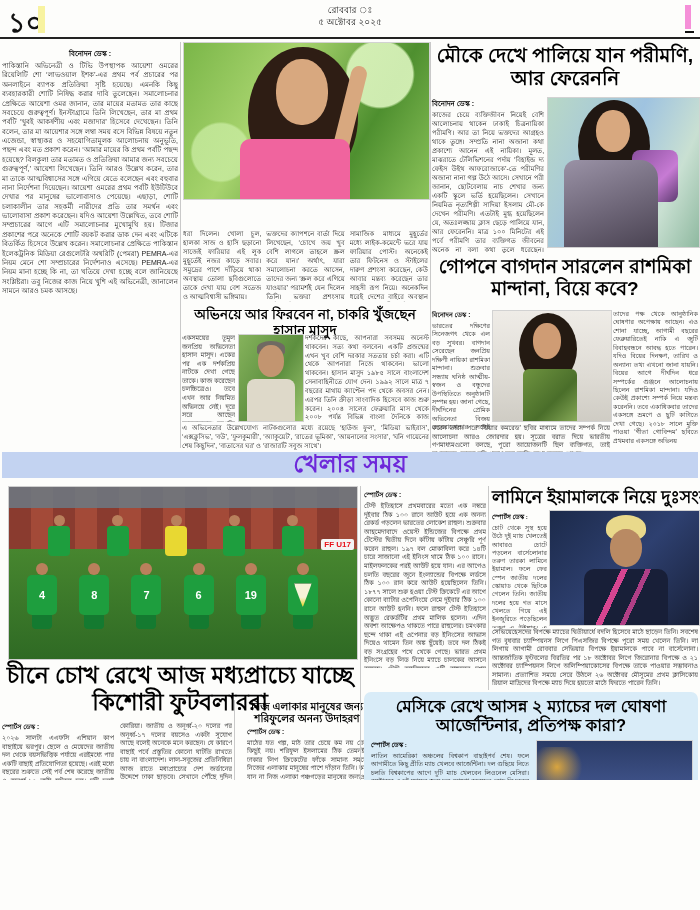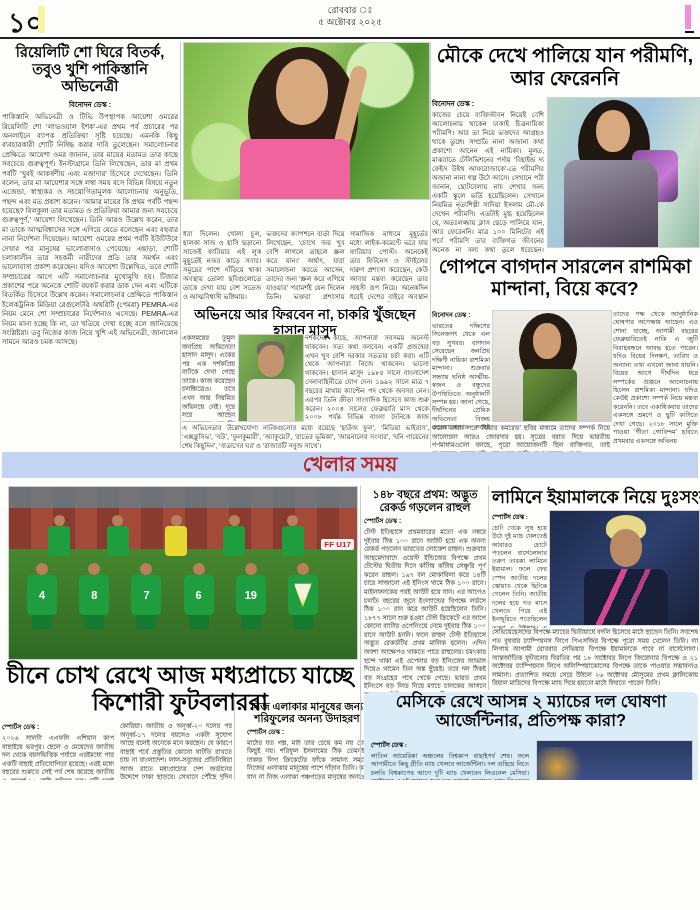--- a/index.html
+++ b/index.html
@@ -16,21 +16,21 @@
   .banner{background:#e8131b;clip-path:polygon(14px 0,100% 0,calc(100% - 14px) 100%,0 100%);
           display:flex;align-items:center;justify-content:center;}
   .banner span{color:#fff;font-weight:bold;font-size:15px;}
   .dateblk{font-size:9px;text-align:center;line-height:1.3;color:#222;}
   .logo{display:flex;align-items:center;border-bottom:2px solid #111;padding-bottom:2px;}
   .logobar{width:6px;height:24px;background:#f590d8;margin-right:3px;}
   .logotext{font-size:23px;font-weight:900;letter-spacing:-1px;color:#0a0a0a;}
   .headrule{background:#222;}
   
   .band{background:#c3d3f1;display:flex;align-items:center;justify-content:center;}
-  .band span{color:#b91c1c;font-weight:bold;font-size:20px;}
+  .band span{color:#6d28d9;font-weight:bold;font-size:24px;}
   .bluebox{background:#d9ecf8;border-radius:7px;}
   
   .photo{overflow:hidden;border:1px solid #d2d2d2;}
   .p-pink{background:
     radial-gradient(circle at 80% 20%,rgba(220,245,190,.9) 0 14%,transparent 15%),
     radial-gradient(circle at 15% 70%,rgba(200,235,160,.8) 0 12%,transparent 13%),
     linear-gradient(120deg,#7ab648 0%,#a8d46e 35%,#4e8f2f 70%,#8cc35a 100%);}
   .ph-hair{position:absolute;border-radius:50%;background:#2e1d14;}
   .ph-face{position:absolute;border-radius:48%;background:#d8a87f;}
   .ph-top{position:absolute;border-radius:10px 10px 0 0;background:#f0649e;}
@@ -81,21 +81,20 @@
   <div class="abs dateblk" style="left:300px;top:5px;width:100px;text-align:center;">
     <div>রোববার ঃ</div>
     <div>৫ অক্টোবর ২০২৫</div>
   </div>
   <div class="abs logo" style="right:6px;top:5px;">
     <div class="logobar"></div>
   </div>
   <div class="abs headrule" style="left:0;top:37px;width:700px;height:2px;"></div>
 
   <div class="abs" style="left:2px;top:44px;width:176px;">
-    <div class="hl" style="font-size:14.5px;">রিয়েলিটি শো ঘিরে বিতর্ক, তবুও খুশি পাকিস্তানি অভিনেত্রী</div>
     <div class="dateline" style="margin-top:4px;text-align:center;">বিনোদন ডেস্ক :</div>
     <div class="body-txt" style="height:332px;">পাকিস্তানি অভিনেত্রী ও টিভি উপস্থাপক আয়েশা ওমরের রিয়েলিটি শো ‘লাভওয়াল ইশক’-এর প্রথম পর্ব প্রচারের পর অনলাইনে ব্যাপক প্রতিক্রিয়া সৃষ্টি হয়েছে। এমনকি কিছু ব্যবহারকারী শোটি নিষিদ্ধ করার দাবি তুলেছেন। সমালোচনার প্রেক্ষিতে আয়েশা ওমর জানান, তার মায়ের মতামত তার কাছে সবচেয়ে গুরুত্বপূর্ণ। ইনস্টাগ্রামে তিনি লিখেছেন, তার মা প্রথম পর্বটি ‘খুবই আকর্ষণীয় এবং মজাদার’ হিসেবে দেখেছেন। তিনি বলেন, তার মা আয়েশার সঙ্গে লম্বা সময় বসে বিভিন্ন বিষয়ে নতুন এজেন্ডা, স্বাস্থ্যকর ও সহযোগিতামূলক আলোচনায় অনুভূতি, পছন্দ এবং মত প্রকাশ করেন। ‘আমার মায়ের কি প্রথম পর্বটি পছন্দ হয়েছে? বিলকুল! তার মতামত ও প্রতিক্রিয়া আমার জন্য সবচেয়ে গুরুত্বপূর্ণ,’ আয়েশা লিখেছেন। তিনি আরও উল্লেখ করেন, তার মা তাকে আত্মবিশ্বাসের সঙ্গে এগিয়ে যেতে বলেছেন এবং বহুবার নানা নির্দেশনা দিয়েছেন। আয়েশা ওমরের প্রথম পর্বটি ইউটিউবে দেখার পর মানুষের ভালোবাসাও পেয়েছে। এছাড়া, শোটি চলাকালীন তার সহকর্মী নারীদের প্রতি তার সমর্থন এবং ভালোবাসা প্রকাশ করেছেন। যদিও আয়েশা উল্লেখিত, তবে শোটি সম্প্রচারের আগে এটি সমালোচনার মুখোমুখি হয়। টিজার প্রকাশের পরে অনেকে শোটি বয়কট করার ডাক দেন এবং এটিকে বিতর্কিত হিসেবে উল্লেখ করেন। সমালোচনার প্রেক্ষিতে পাকিস্তান ইলেকট্রনিক মিডিয়া রেগুলেটরি অথরিটি (পেমরা) PEMRA-এর নিয়ম মেনে শো সম্প্রচারের নির্দেশনাও এসেছে। PEMRA-এর নিয়ম মানা হচ্ছে কি না, তা খতিয়ে দেখা হচ্ছে বলে জানিয়েছে সংশ্লিষ্টরা। তবু নিজের কাজ নিয়ে খুশি এই অভিনেত্রী, জানালেন সামনে আরও চমক আসছে।</div>
   </div>
 
   <div class="abs vrule" style="left:180px;top:42px;height:406px;"></div>
   <div class="abs vrule" style="left:430px;top:42px;height:406px;"></div>
 
   <div class="abs photo p-pink" style="left:183px;top:42px;width:245px;height:156px;">
     <div class="ph-hair" style="left:64px;top:4px;width:110px;height:140px;"></div>
     <div class="ph-face" style="left:92px;top:16px;width:52px;height:66px;"></div>
@@ -221,40 +220,39 @@
   <div class="abs vrule" style="left:234px;top:700px;height:206px;"></div>
   <div class="abs" style="left:247px;top:700px;width:120px;">
     <div class="hl" style="font-size:10.5px;">নিজ এলাকার মানুষের জন্য শরিফুলের অনন্য উদাহরণ</div>
     <div class="dateline" style="font-size:6.4px;margin-top:2px;">স্পোর্টস ডেস্ক :</div>
     <div class="body-txt" style="font-size:6.4px;height:170px;">মাঠের যত গল্প, মাঠ তার চেয়ে কম নয় যেন কিছুই নয়। শরিফুল ইসলামের ঠিক তেমনই। ঢাকার লিগ ক্রিকেটের ফাঁকে সামান্য সময়ে নিজের এলাকার মানুষের পাশে দাঁড়ান তিনি। কম যান না নিজ এলাকা পঞ্চগড়ের মানুষের জন্যও। নিজ এলাকার মানুষের জন্য সবসময় কিছু করতে চান এই পেসার। এবার বড় এক ঘোষণাই দিলেন তিনি। অনবদ্য পারফরম্যান্সে আয়ারল্যান্ডের বিপক্ষে দ্বিতীয় টি-টোয়েন্টির ম্যাচসেরা হয়েছেন শরিফুল। পুরস্কারের এই টাকার পুরো অর্থই নিজ এলাকার অসহায় মানুষদের মাঝে সহযোগিতার কাজে লাগাবেন বলে জানিয়েছেন তিনি। এখানেই শেষ নয়, ভবিষ্যতেও যতবার ম্যাচসেরা হবেন, প্রতিবারই সেই পুরস্কারের অর্থ একই কাজে ব্যয়ের ঘোষণা দিয়েছেন এ পেসার। শনিবার সামাজিক যোগাযোগ মাধ্যমে এক পোস্টে শরিফুল লিখেছেন, ‘উপহার, গতকাল দ্বিতীয় টি-টোয়েন্টিতে বল হাতে ৪ ওভারে মাত্র ১০ রান খরচায় এক উইকেট নেওয়ার পর ব্যাট হাতে ৫ বলে ১১ রানের অপরাজিত গুরুত্বপূর্ণ ইনিংস খেলেন শরিফুল। এতে শেষ বল হাতে রেখে ৫ উইকেটের রোমাঞ্চকর জয় পায় বাংলাদেশ। ম্যাচসেরার জন্য বেছে নেওয়া হয় শরিফুলকে। ম্যাচ জেতার পাশাপাশি সিরিজও জিতেছে টাইগাররা।</div>
   </div>
 
   <div class="abs vrule" style="left:360px;top:486px;height:420px;"></div>
 
   <div class="abs" style="left:364px;top:488px;width:122px;">
-    <div class="hl" style="font-size:11px;">১৪৮ বছরে প্রথম: অদ্ভুত রেকর্ড গড়লেন রাহুল</div>
     <div class="dateline" style="font-size:6.4px;margin-top:2px;">স্পোর্টস ডেস্ক :</div>
     <div class="body-txt" style="font-size:6.4px;height:166px;">টেস্ট ইতিহাসে প্রথমবারের মতো এক নম্বরে দুইবার ঠিক ১০০ রানে আউট হয়ে এক অনন্য রেকর্ড গড়লেন ভারতের লোকেশ রাহুল। শুক্রবার আহমেদাবাদে ওয়েস্ট ইন্ডিজের বিপক্ষে প্রথম টেস্টের দ্বিতীয় দিনে কাঁটায় কাঁটায় সেঞ্চুরি পূর্ণ করেন রাহুল। ১৯৭ বল মোকাবিলা করে ১৪টি চারে সাজানো এই ইনিংস থামে ঠিক ১০০ রানে। মাইলফলকের পরই আউট হয়ে যান। এর আগেও চলতি বছরের জুনে ইংল্যান্ডের বিপক্ষে লর্ডসে ঠিক ১০০ রান করে আউট হয়েছিলেন তিনি। ১৮৭৭ সালে শুরু হওয়া টেস্ট ক্রিকেটে এর আগে কোনো ব্যাটার ওপেনিংয়ে নেমে দুইবার ঠিক ১০০ রানে আউট হননি। ফলে রাহুল টেস্ট ইতিহাসে অদ্ভুত রেকর্ডটির প্রথম মালিক হলেন। এদিন অবশ্য আক্ষেপও থাকতে পারে রাহুলের। চমৎকার ছন্দে থাকা এই ওপেনার বড় ইনিংসের আভাস দিয়েও থামেন তিন অঙ্ক ছুঁয়েই। তবে দল ঠিকই বড় সংগ্রহের পথে থেকে গেছে। ভারত প্রথম ইনিংসে বড় লিড নিয়ে ম্যাচে চালকের আসনে রয়েছে। টেস্ট ক্যারিয়ারে এটি রাহুলের দশম সেঞ্চুরি, যার তিনটিই এসেছে চলতি বছরে। এমন ধারাবাহিকভাবে এটি বছরের দ্বিতীয়বার, যখন তিনি ঠিক ১০০ রানে আউট হলেন। এমন অদ্ভুত অধিকারী হিসেবে তিনি এখন ইতিহাসে নম্বর হাতিয়ে।</div>
   </div>
   <div class="abs vrule" style="left:488px;top:486px;height:204px;"></div>
 
   <div class="abs hl" style="left:492px;top:487px;width:206px;font-size:17.5px;white-space:nowrap;">লামিনে ইয়ামালকে নিয়ে দুঃসংবাদ</div>
   <div class="abs" style="left:492px;top:512px;width:55px;">
     <div class="dateline" style="font-size:6.2px;">স্পোর্টস ডেস্ক :</div>
     <div class="body-txt" style="font-size:6.2px;height:104px;">চোট থেকে সুস্থ হয়ে উঠে দুই ম্যাচ খেলতেই আবারও চোটে পড়লেন বার্সেলোনার তরুণ তারকা লামিনে ইয়ামাল। ফলে ফের স্পেন জাতীয় দলের স্কোয়াড থেকে ছিটকে গেলেন তিনি। জাতীয় দলের হয়ে গত মাসে খেলতে গিয়ে এই ইনজুরিতে পড়েছিলেন তরুণ এ উইঙ্গার। এ নিয়ে বার্সা কোচ ক্ষোভও প্রকাশ করেছিলেন। এক বিবৃতিতে বার্সেলোনা জানায়, কুঁচকির সমস্যায় ভুগছেন ইয়ামাল, তাই আন্তর্জাতিক বিরতিতে বিশ্রামে থাকবেন তিনি।</div>
   </div>
   <div class="abs photo p-yamal" style="left:549px;top:510px;width:149px;height:114px;">
     <div class="yam-hair" style="left:56px;top:4px;width:40px;height:26px;"></div>
     <div class="ph-face" style="left:60px;top:18px;width:32px;height:38px;background:#b98a63;"></div>
     <div class="yam-jersey" style="left:34px;top:58px;width:84px;height:56px;"></div>
   </div>
   <div class="abs body-txt" style="left:492px;top:628px;width:206px;height:62px;font-size:6.4px;">সেভিয়েহেসদের বিপক্ষে ম্যাচের দ্বিতীয়ার্ধে বদলি হিসেবে মাঠে ছাড়েন তিনি। সবশেষ গত বুধবার চ্যাম্পিয়নস লিগে পিএসজির বিপক্ষে পুরো সময় খেলেন তিনি। লা লিগায় আগামী রোববার সেভিয়ার বিপক্ষে ইয়ামালকে পাবে না বার্সেলোনা। আন্তর্জাতিক ফুটবলের বিরতির পর ১৮ অক্টোবর লিগে জিরোনার বিপক্ষে ও ২১ অক্টোবর চ্যাম্পিয়নস লিগে অলিম্পিয়াকোসের বিপক্ষে তাকে পাওয়ার সম্ভাবনাও সামান্য। প্রত্যাশিত সময়ে সেরে উঠলে ২৬ অক্টোবর মৌসুমের প্রথম ক্লাসিকোয় রিয়াল মাদ্রিদের বিপক্ষে ম্যাচ দিয়ে হয়তো মাঠে ফিরতে পারেন তিনি।</div>
 
   <div class="abs bluebox" style="left:364px;top:692px;width:334px;height:214px;">
-    <div class="hl" style="font-size:16.5px;padding:0 8px;">মেসিকে রেখে আসন্ন ২ ম্যাচের দল ঘোষণা আর্জেন্টিনার, প্রতিপক্ষ কারা?</div>
+    <div class="hl" style="margin-top:5px;font-size:16.5px;padding:0 8px;">মেসিকে রেখে আসন্ন ২ ম্যাচের দল ঘোষণা আর্জেন্টিনার, প্রতিপক্ষ কারা?</div>
     <div class="abs" style="left:7px;top:48px;width:158px;">
       <div class="dateline" style="font-size:6.2px;">স্পোর্টস ডেস্ক :</div>
       <div class="body-txt" style="font-size:6.2px;height:150px;">লাতিন আমেরিকা অঞ্চলের বিশ্বকাপ বাছাইপর্ব শেষ। ফলে আগামীতে কিছু প্রীতি ম্যাচ খেলবে আর্জেন্টিনা। দল গুছিয়ে নিতে চলতি বিশ্বকাপের আগে দুটি ম্যাচ খেলবেন লিওনেল মেসিরা। অক্টোবরে এ দুই ম্যাচের জন্য দল ঘোষণা করেছেন কোচ লিওনেল স্কালোনি। চোটগ্রস্তদের বাইরে রাখার পাশাপাশি দলে কিছু চমক রেখেছেন স্কালোনি। যুক্তরাষ্ট্রে অনুষ্ঠিতব্য ভেনেজুয়েলা ও পুয়ের্তো রিকোর বিপক্ষে প্রীতি ম্যাচের জন্য ভক্তদের ২৮ জনের দল ঘোষণা করেছেন আর্জেন্টিনা। প্রথমবার জাতীয় দলে ডাক পেয়েছেন রিভারপ্লেটের ডিফেন্ডার লাউতারো রিভেরো ও গোলরক্ষক ফাকুন্দো। দুই ম্যাচে নিবন্ধনের জন্য ফিরেছেন এনসো ফার্নান্দেজও। আরও ফিরেছেন মার্কোস সেনেসি। ২৮ বছর বয়সী এই ডিফেন্ডার জাতীয় দলের হয়ে সর্বশেষ ম্যাচটি ২০২২ সালের জুনে খেলেছিলেন। ২৮ বছর বয়সী ফাকুন্দোর রিভাল আর্জেন্টিনার অভ্যন্তরীণ ক্লাব কাপেও। আর্জেন্টিনার স্কোয়াড: গোলরক্ষক: এমিলিয়ানো মার্তিনেজ (অ্যাস্টন ভিলা), জেরোনিমো রুলি (অলিম্পিক মার্সেই), ওয়ালতার বেনিতেজ (ক্রিস্টাল প্যালেস), ফাকুন্দো কাম্বেসেস (বানফিল্ড)। ডিফেন্ডার: গঞ্জালো মন্টিয়েল (রিভার প্লেট), নাহুয়েল মলিনা (আতলেতিকো মাদ্রিদ), ক্রিস্তিয়ান রোমেরো (টটেনহ্যাম হটস্পার), লিওনার্দো বালের্দি (অলিম্পিক মার্সেই), নিকোলাস ওতামেন্দি (বেনফিকা), মার্কোস সেনেসি (বোর্নমাউথ), লাউতারো রিভেরো (রিভার</div>
     </div>
     <div class="abs photo p-arg" style="left:172px;top:48px;width:155px;height:88px;">
       <div class="arg-glow" style="left:-10px;top:6px;width:60px;height:40px;"></div>
       <div class="argrow">
         <div class="argp">
             <div class="argh"></div>
             <div class="argj"></div>

